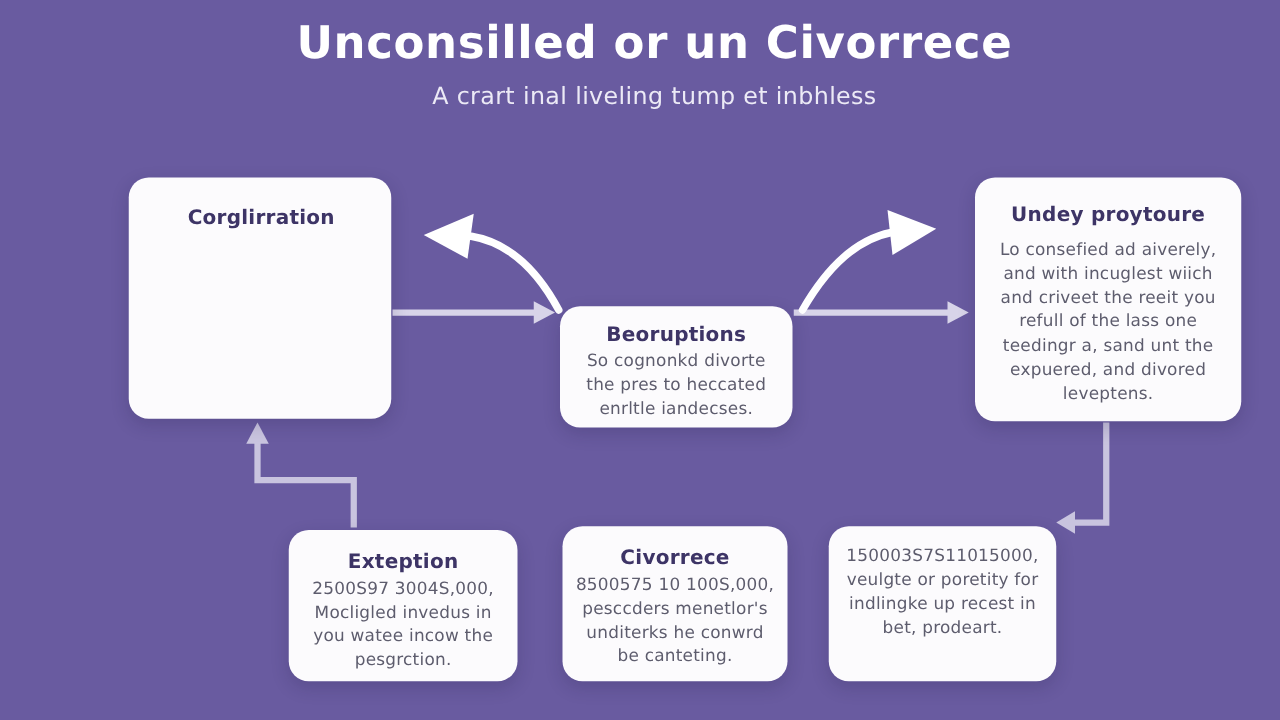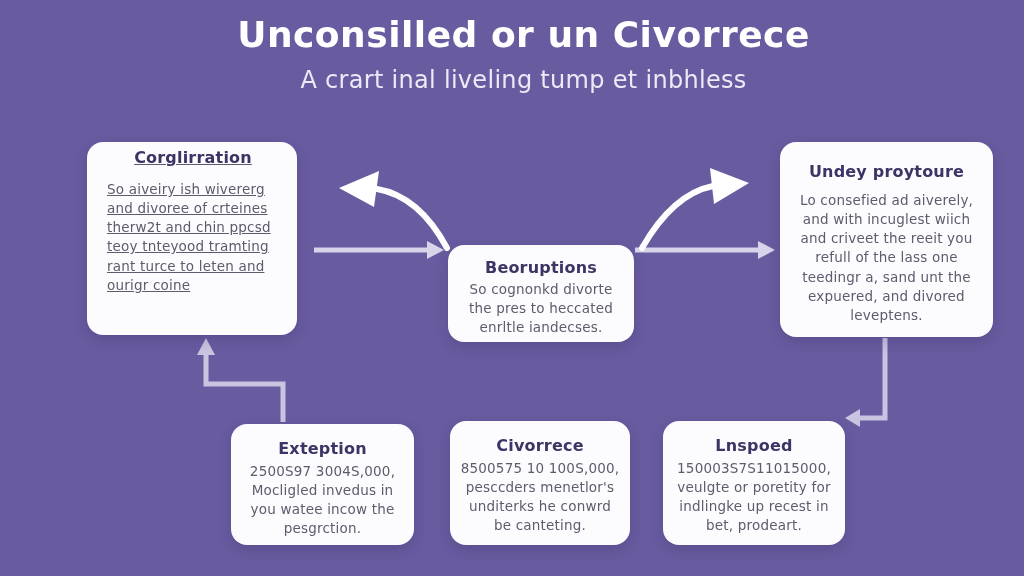--- a/index.html
+++ b/index.html
@@ -12,21 +12,21 @@
   }
   .canvas { position: absolute; inset: 0; margin-left: 23px; }
 
   .header { position: absolute; top: 14px; left: 0; width: 100%; text-align: center; }
   .header h1 {
     margin: 0; color: #ffffff;
     font-size: 36px; font-weight: 700; letter-spacing: 0.5px;
   }
   .header p {
     margin: 11px 0 0 0; color: #eceaf6;
-    font-size: 24px; font-weight: 400; letter-spacing: 0.3px;
+    font-size: 19px; font-weight: 400; letter-spacing: 0.3px;
   }
 
   .arrows { position: absolute; left: 0; top: 0; width: 1024px; height: 576px; }
 
   .card {
     position: absolute;
     background: #fcfbfd;
     border-radius: 16px;
     box-shadow: 0 5px 14px rgba(30, 20, 60, 0.18);
     box-sizing: border-box;
@@ -38,21 +38,21 @@
     font-weight: 700;
     font-size: 16px;
     letter-spacing: 0.2px;
   }
   .card-body {
     font-size: 13.5px;
     line-height: 1.42;
     letter-spacing: 0.2px;
   }
 
-  .card.top-left   { left: 64px;  top: 142px; width: 210px; height: 193px; padding: 6px 18px 16px 20px; text-decoration: underline; }
+  .card.top-left   { left: 80px;  top: 142px; width: 210px; height: 193px; padding: 22px 18px 16px 20px; }
   .card.top-left .card-title { margin-bottom: 13px; }
   .card.top-left .card-body  { text-align: left; }
 
   .card.middle     { left: 425px; top: 245px; width: 186px; height: 97px; padding: 13px 10px; }
   .card.middle .card-title { margin-bottom: 3px; }
   .card.middle .card-body  { text-align: center; }
 
   .card.top-right  { left: 757px; top: 142px; width: 213px; height: 195px; padding: 20px 12px 14px 12px; }
   .card.top-right .card-title { margin-bottom: 10px; }
   .card.top-right .card-body  { text-align: center; }
@@ -102,21 +102,20 @@
     </g>
 
     <g>
       <polyline points="862,338 862,418 836,418" fill="none" stroke="#c9c4df" stroke-width="5"></polyline>
       <polygon points="822,418 837,409 837,427" fill="#c9c4df"></polygon>
     </g>
   </svg>
 
   <div class="card top-left">
     <div class="card-title">Corglirration</div>
-    <div class="card-body">So aiveiry ish wivererg and divoree of crteines therw2t and chin ppcsd teoy tnteyood tramting rant turce to leten and ourigr coine</div>
   </div>
 
   <div class="card middle">
     <div class="card-title">Beoruptions</div>
     <div class="card-body">So cognonkd divorte the pres to heccated enrltle iandecses.</div>
   </div>
 
   <div class="card top-right">
     <div class="card-title">Undey proytoure</div>
     <div class="card-body">Lo consefied ad aiverely, and with incuglest wiich and criveet the reeit you refull of the lass one teedingr a, sand unt the expuered, and divored leveptens.</div>
@@ -126,17 +125,16 @@
     <div class="card-title">Exteption</div>
     <div class="card-body">2500S97 3004S,000, Mocligled invedus in you watee incow the pesgrction.</div>
   </div>
 
   <div class="card bottom bottom-middle">
     <div class="card-title">Civorrece</div>
     <div class="card-body">8500575 10 100S,000, pesccders menetlor's unditerks he conwrd be canteting.</div>
   </div>
 
   <div class="card bottom bottom-right">
-    <div class="card-title">Lnspoed</div>
     <div class="card-body">150003S7S11015000, veulgte or poretity for indlingke up recest in bet, prodeart.</div>
   </div>
 
 </div>
 
 </body></html>

